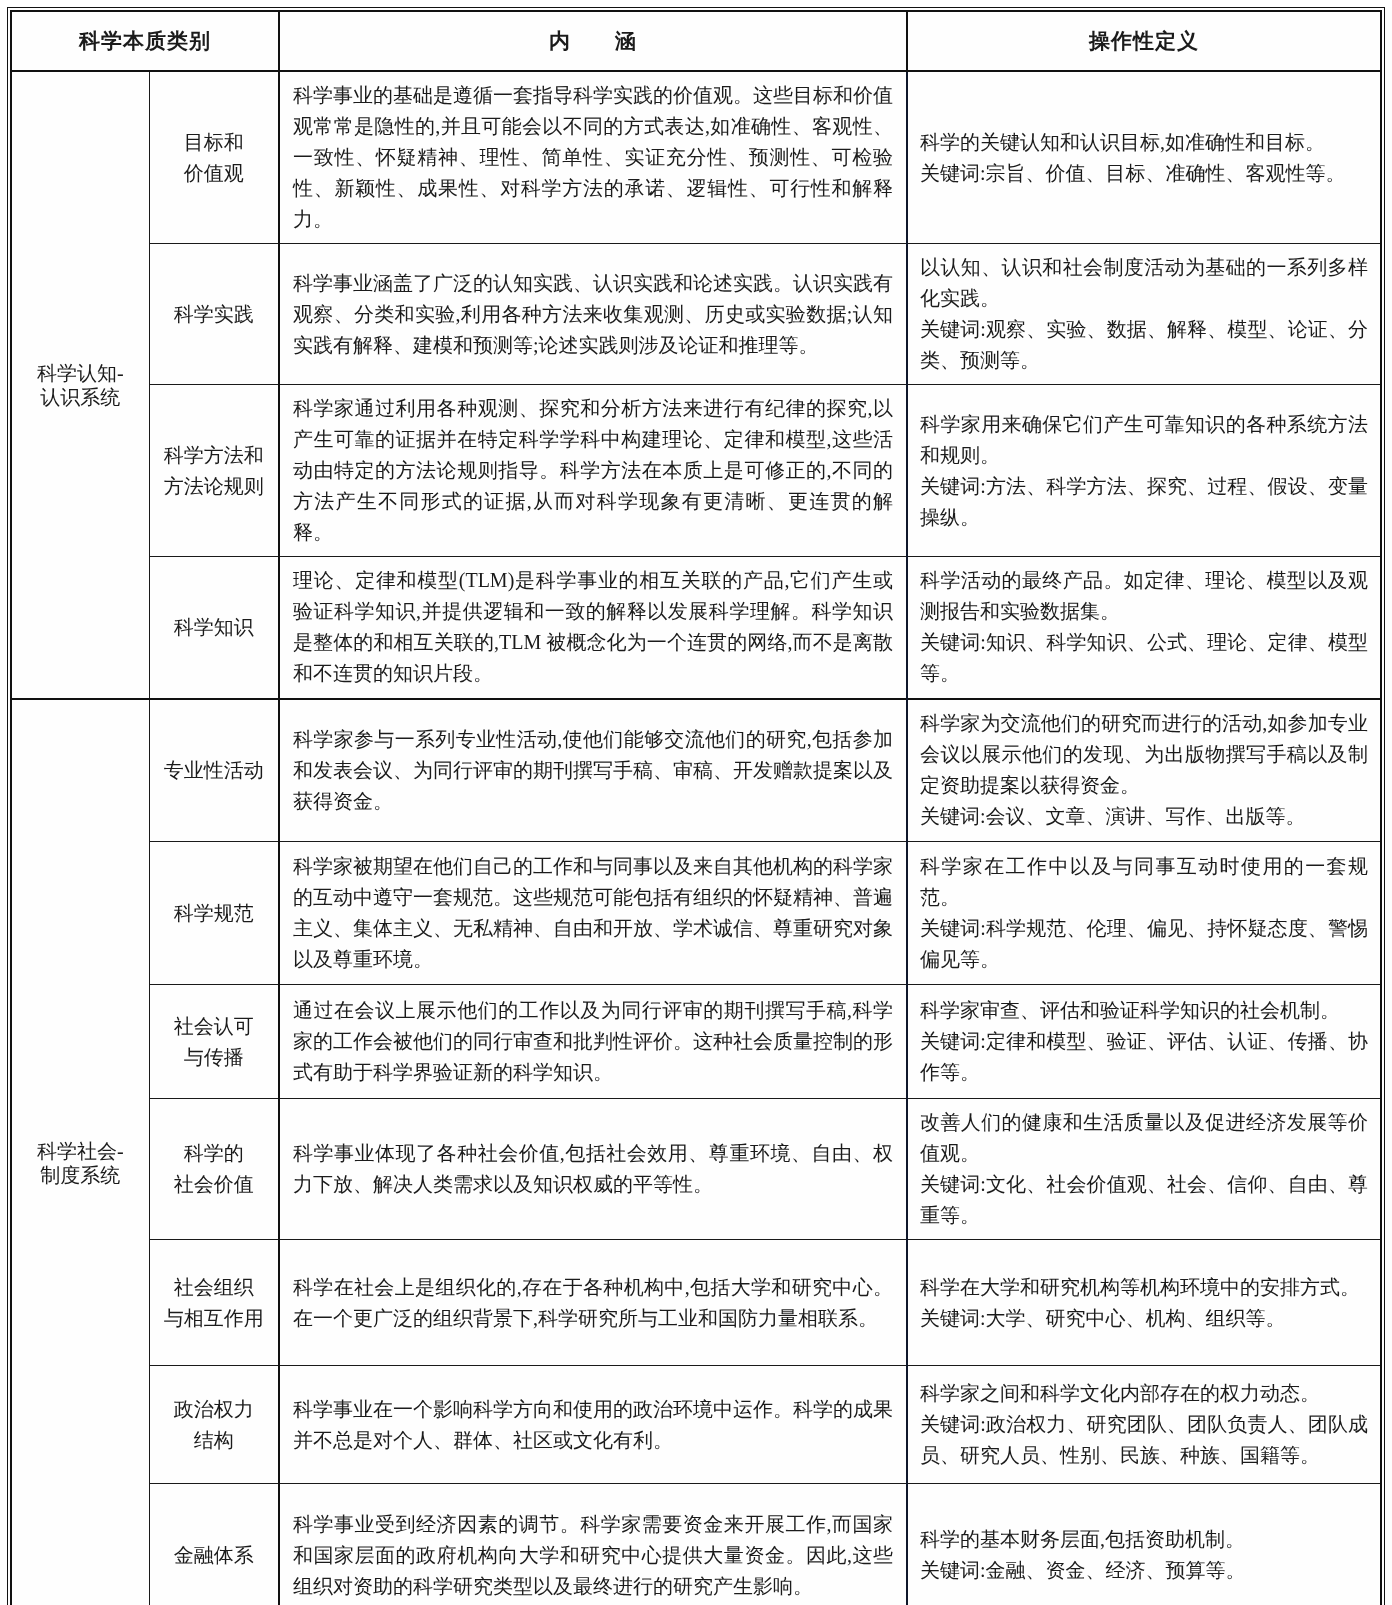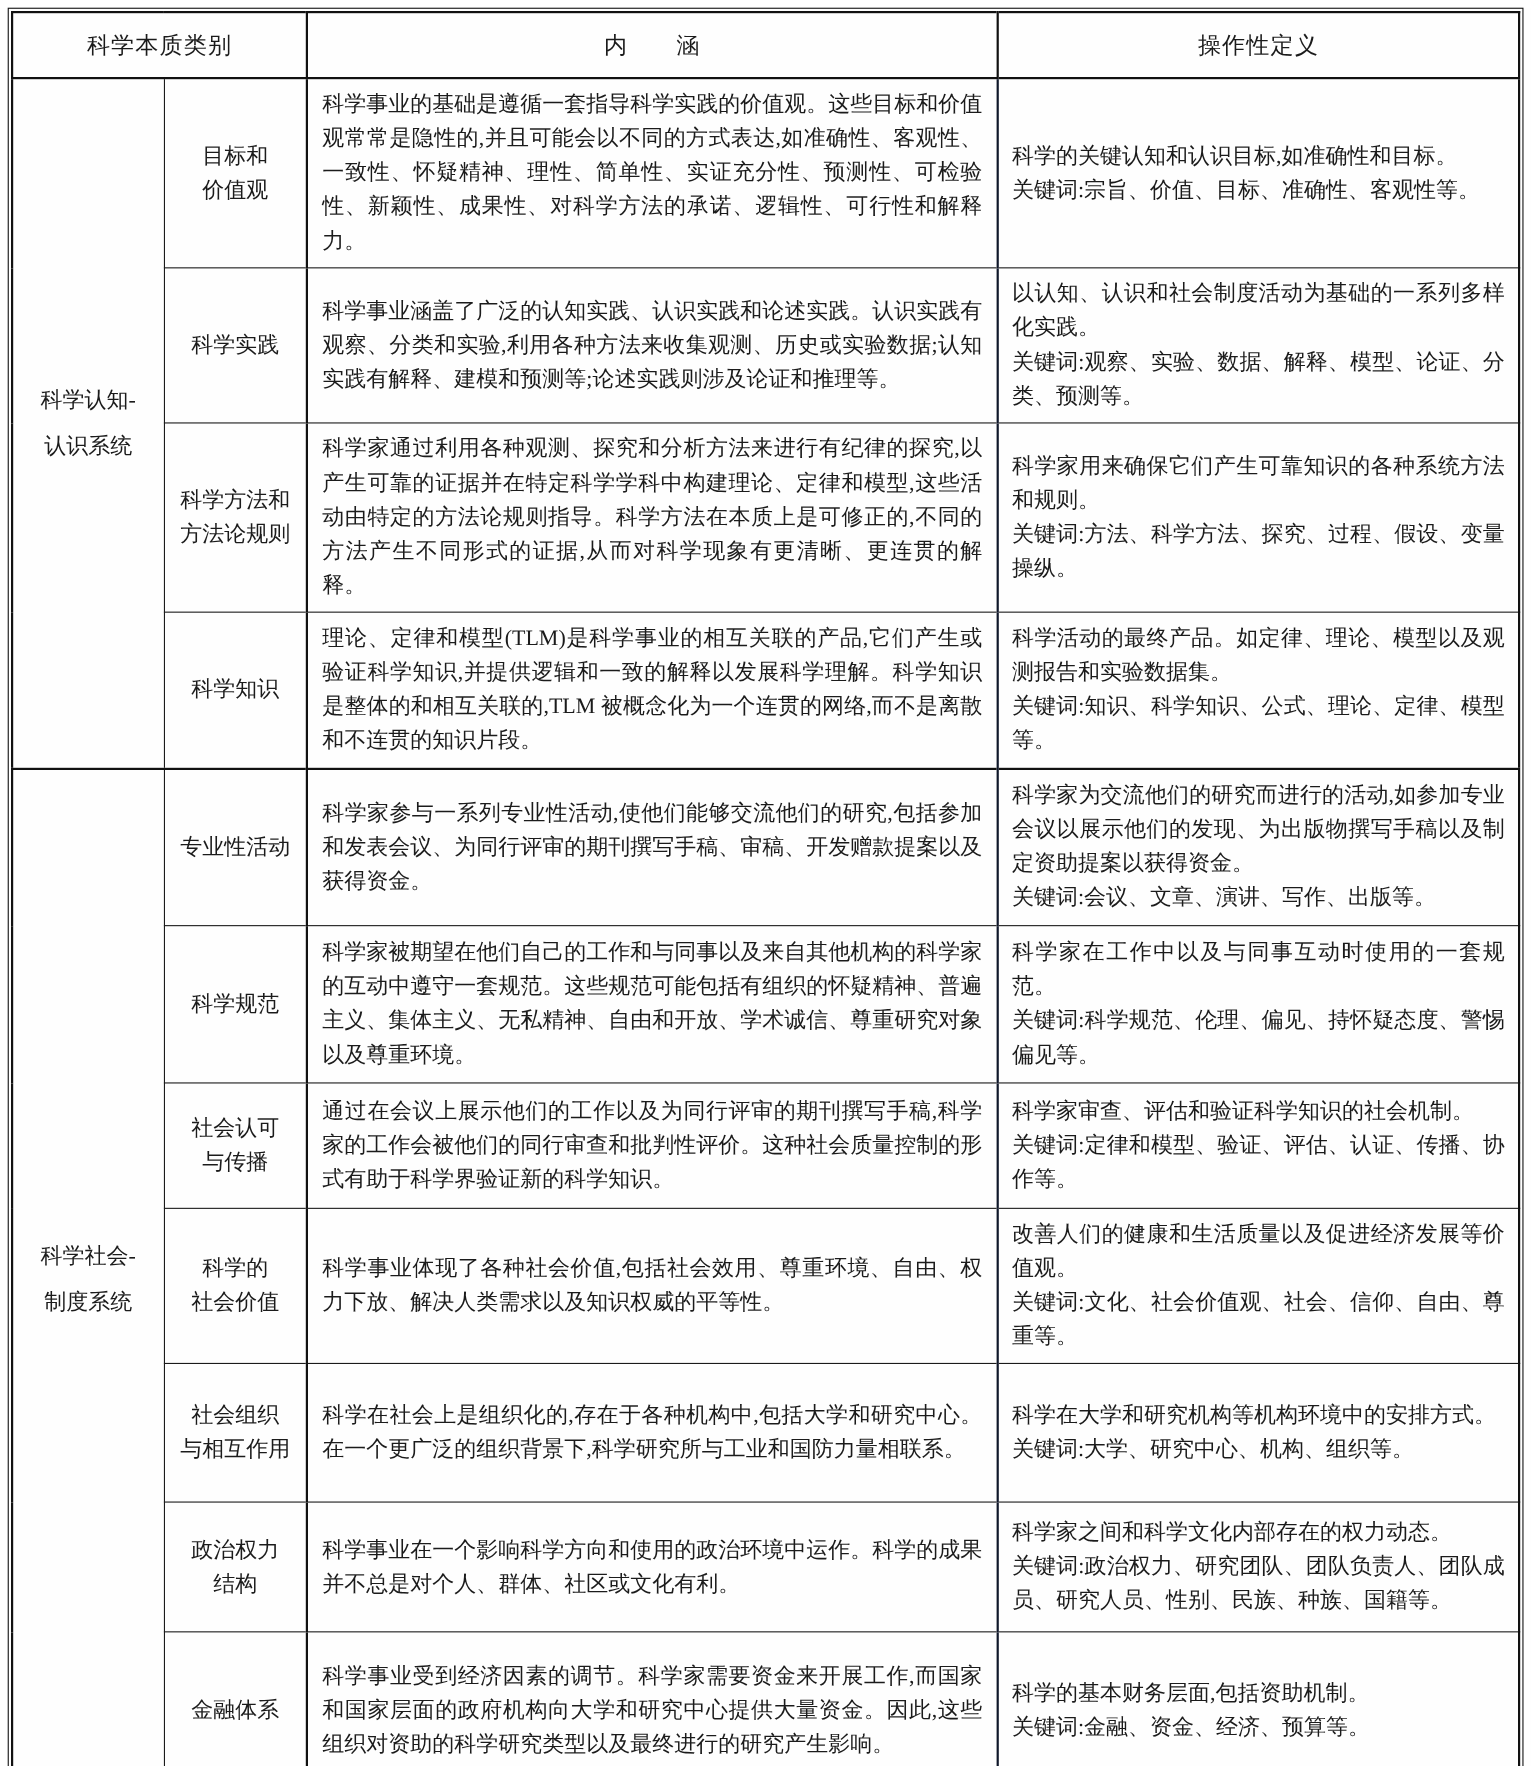--- a/index.html
+++ b/index.html
@@ -33,37 +33,37 @@
   col.c-connotation { width: 628px; }
   col.c-definition { width: 474px; }
 
   th, td {
     border: 1px solid #1a1a1a;
     vertical-align: middle;
     box-sizing: border-box;
   }
   th {
     font-size: 21px;
-    font-weight: normal;
+    font-weight: bold;
     text-align: center;
     border-bottom: 2px solid #111;
     height: 60px;
     letter-spacing: 1px;
     border-radius: 28px;
   }
   td.cell {
     font-size: 20px;
     line-height: 31px;
     border-radius: 18px;
   }
   td.group-cell {
     text-align: center;
     white-space: pre-line;
     font-size: 20px;
-    line-height: 42px;
+    line-height: 24px;
     padding: 4px;
   }
   td.category-cell {
     text-align: center;
     white-space: pre-line;
     padding: 4px;
     margin-left: 40px;
   }
   td.connotation-cell {
     text-align: justify;

